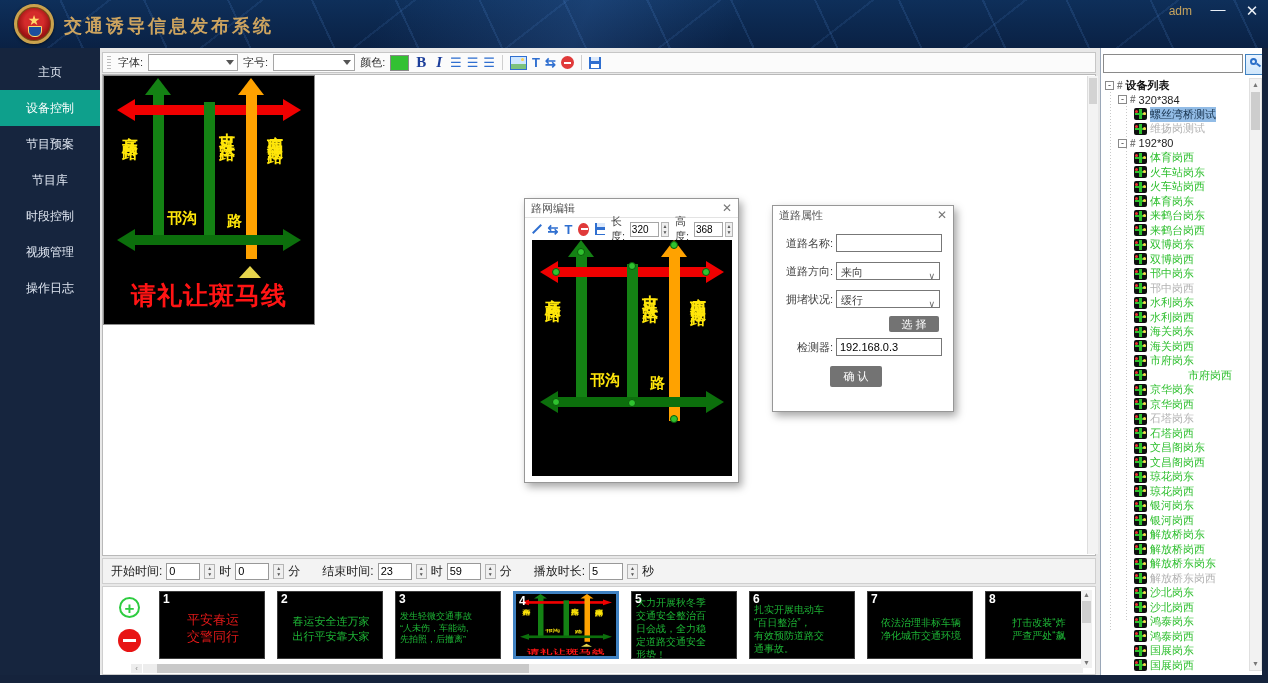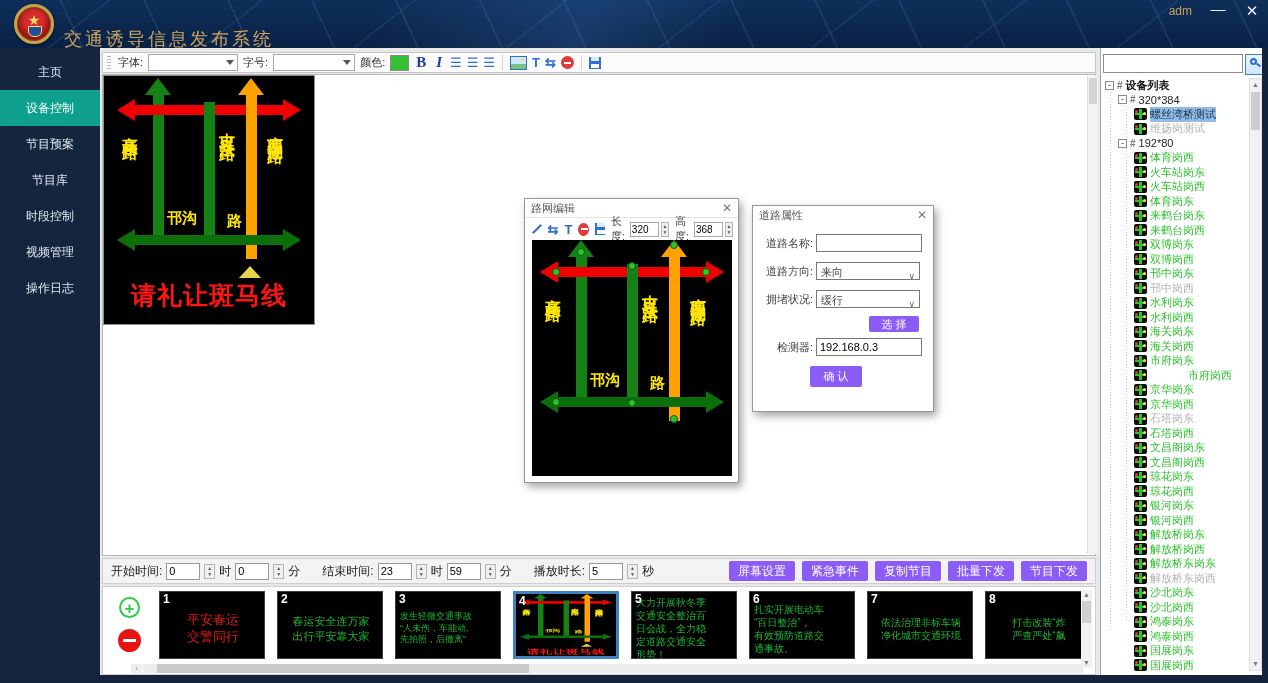--- a/index.html
+++ b/index.html
@@ -15,21 +15,21 @@
       linear-gradient(115deg, rgba(60,120,200,0) 30%, rgba(70,130,210,.22) 46%, rgba(60,120,200,0) 58%),
       repeating-linear-gradient(65deg, transparent 0 74px, rgba(96,156,236,.14) 74px 76px),
       repeating-linear-gradient(-38deg, transparent 0 92px, rgba(96,156,236,.11) 92px 94px),
       linear-gradient(180deg,#0e2f5a,#0a2144);
   }
   .badge{position:absolute;left:14px;top:4px;width:34px;height:34px;border-radius:50%;
     background:radial-gradient(circle at 50% 42%, #d42b2b 0 36%, #9e1414 62%, #7d0f0f 100%);
     border:3px solid #c9a24d;box-shadow:0 0 0 1px #6e5418 inset, 0 1px 3px rgba(0,0,0,.6);}
   .badge .star{position:absolute;left:0;right:0;top:6px;text-align:center;color:#ffd86a;font-size:14px;line-height:14px;}
   .badge .shield{position:absolute;left:11px;top:19px;width:12px;height:9px;background:#1d4f9e;border:1px solid #ffd86a;border-radius:0 0 6px 6px;}
-  .app-title{position:absolute;left:64px;top:27px;font-size:18px;font-weight:normal;color:#cda45f;letter-spacing:3px;}
+  .app-title{position:absolute;left:64px;top:14px;font-size:18px;font-weight:bold;color:#cda45f;letter-spacing:3px;}
   .hdr-user{position:absolute;right:76px;top:4px;color:#c6a35e;font-size:12px;}
   .hdr-min{position:absolute;right:40px;top:0px;color:#e8eef6;font-size:15px;width:20px;text-align:center;cursor:default;}
   .hdr-close{position:absolute;right:6px;top:2px;color:#eef2f8;font-size:15px;width:20px;text-align:center;cursor:default;}
   
   .sidebar{position:absolute;left:0;top:48px;width:100px;height:627px;background:#16253e;padding-top:6px;box-sizing:border-box;}
   .side-item{height:36px;line-height:36px;text-align:center;color:#dfe6f1;font-size:12px;cursor:default;}
   .side-item.active{background:#0ea08c;color:#fff;}
   
   .canvas-bg{position:absolute;left:102px;top:74px;width:994px;height:482px;background:#fff;border:1px solid #b9b9b9;box-sizing:border-box;}
   .main-vscroll{position:absolute;left:1087px;top:76px;width:10px;height:478px;background:#f3f3f3;border-left:1px solid #ddd;}
@@ -90,27 +90,27 @@
   .dlg-close{position:absolute;right:6px;top:2px;color:#777;font-size:12px;cursor:default;}
   .road-editor{left:524px;top:198px;width:215px;height:285px;}
   .re-tools{height:22px;display:flex;align-items:center;gap:6px;padding:0 5px;border-top:1px solid #e3e3e3;}
   .line-ic{width:14px;height:14px;position:relative;}
   .line-ic i{position:absolute;left:1px;top:6px;width:12px;height:2px;background:#2f6fd0;transform:rotate(-45deg);}
   .re-num{display:flex;align-items:center;gap:2px;}
   .spin-inp{width:25px;height:13px;border:1px solid #a6a6a6;font-size:10px;padding:0 1px;font-family:"Liberation Sans",sans-serif;}
   .spin{display:inline-flex;flex-direction:column;width:11px;height:15px;border:1px solid #b5b5b5;box-sizing:border-box;}
   .spin span{flex:1;font-size:5px;line-height:6px;text-align:center;background:#efefef;color:#555;}
   .editor-canvas{position:absolute;left:7px;top:41px;width:200px;height:236px;background:#000;overflow:hidden;}
-  .road-props{left:752px;top:205px;width:182px;height:207px;}
+  .road-props{left:772px;top:205px;width:182px;height:207px;}
   .rp-row{position:absolute;display:flex;align-items:center;}
   .rp-lbl{width:60px;text-align:right;padding-right:3px;}
   .rp-inp{width:98px;height:16px;border:1px solid #777;font-size:11px;padding:0 3px;font-family:"Liberation Sans",sans-serif;}
   .rp-sel{width:104px;height:18px;border:1px solid #777;position:relative;background:#fff;line-height:18px;padding-left:4px;box-sizing:border-box;}
   .rp-sel .sc{position:absolute;right:4px;top:4px;color:#666;font-size:9px;}
-  .btn-blue{background:#8b5cf6;color:#fff;border:none;border-radius:2px;font-size:11px;font-family:"Liberation Sans",sans-serif;cursor:default;}
+  .btn-blue{background:#737373;color:#fff;border:none;border-radius:2px;font-size:11px;font-family:"Liberation Sans",sans-serif;cursor:default;}
   
   .schedule{position:absolute;left:102px;top:558px;width:994px;height:26px;background:#f3f3f3;border:1px solid #cfcfcf;
     box-sizing:border-box;display:flex;align-items:center;font-size:12px;color:#222;padding:0 8px;gap:4px;}
   .sch-inp{width:28px;height:15px;border:1px solid #999;font-size:11px;padding:0 2px;font-family:"Liberation Sans",sans-serif;}
   .sch-gap{width:14px;}
   .sch-actions{margin-left:auto;display:flex;gap:7px;}
   .sch-actions .btn-blue{height:20px;padding:0 9px;font-size:12px;}
   
   .playlist{position:absolute;left:102px;top:586px;width:994px;height:89px;background:#fff;border:1px solid #cfcfcf;box-sizing:border-box;overflow:hidden;}
   .add-btn{position:absolute;left:16px;top:10px;width:21px;height:21px;border:2px solid #2ecc40;border-radius:50%;color:#2ecc40;
@@ -369,27 +369,20 @@
     </span>
   <span>分</span>
   <span class="sch-gap"></span>
   <span>播放时长:</span>
   <input class="sch-inp" value="5" style="">
   <span class="spin">
       <span>▲</span>
       <span>▼</span>
     </span>
   <span>秒</span>
-  <div class="sch-actions">
-    <button class="btn-blue">屏幕设置</button>
-    <button class="btn-blue">紧急事件</button>
-    <button class="btn-blue">复制节目</button>
-    <button class="btn-blue">批量下发</button>
-    <button class="btn-blue">节目下发</button>
-  </div>
 </div>
 
 <div class="playlist">
   <div class="add-btn">+</div>
   <div class="rem-btn">
       <i></i>
     </div>
   <div class="strip">
       <div class="thumb">
         <span class="tnum">1</span>

